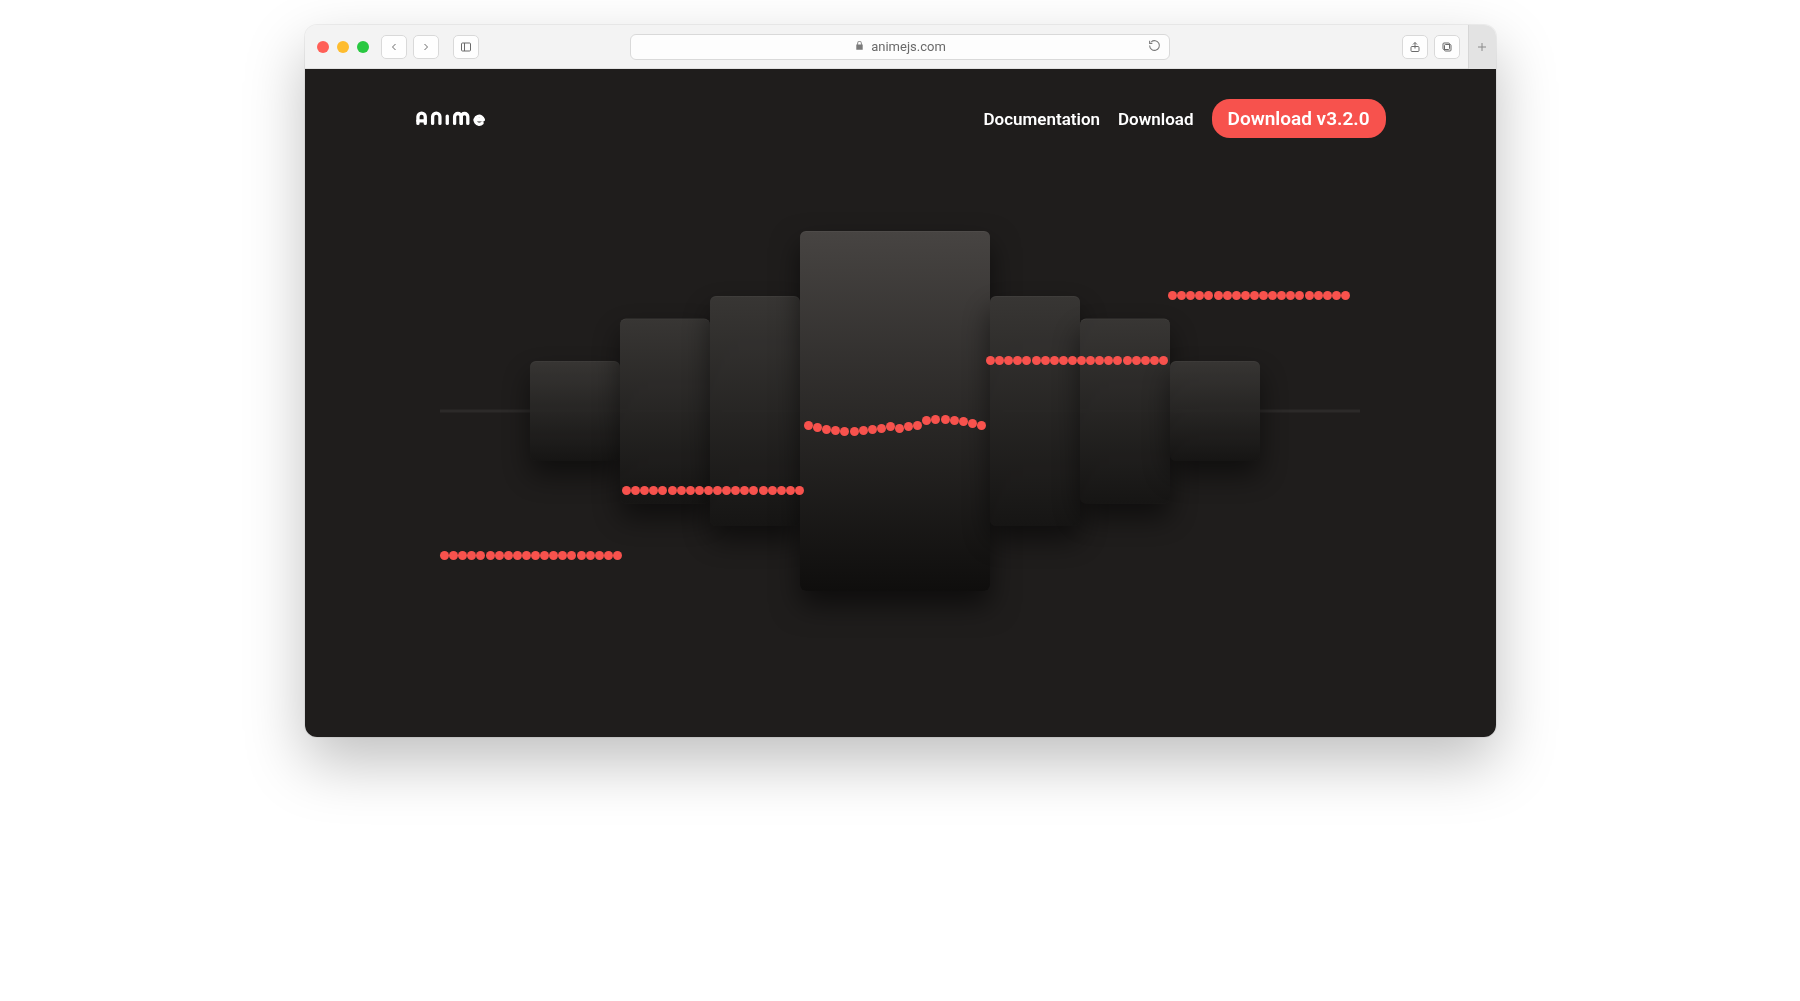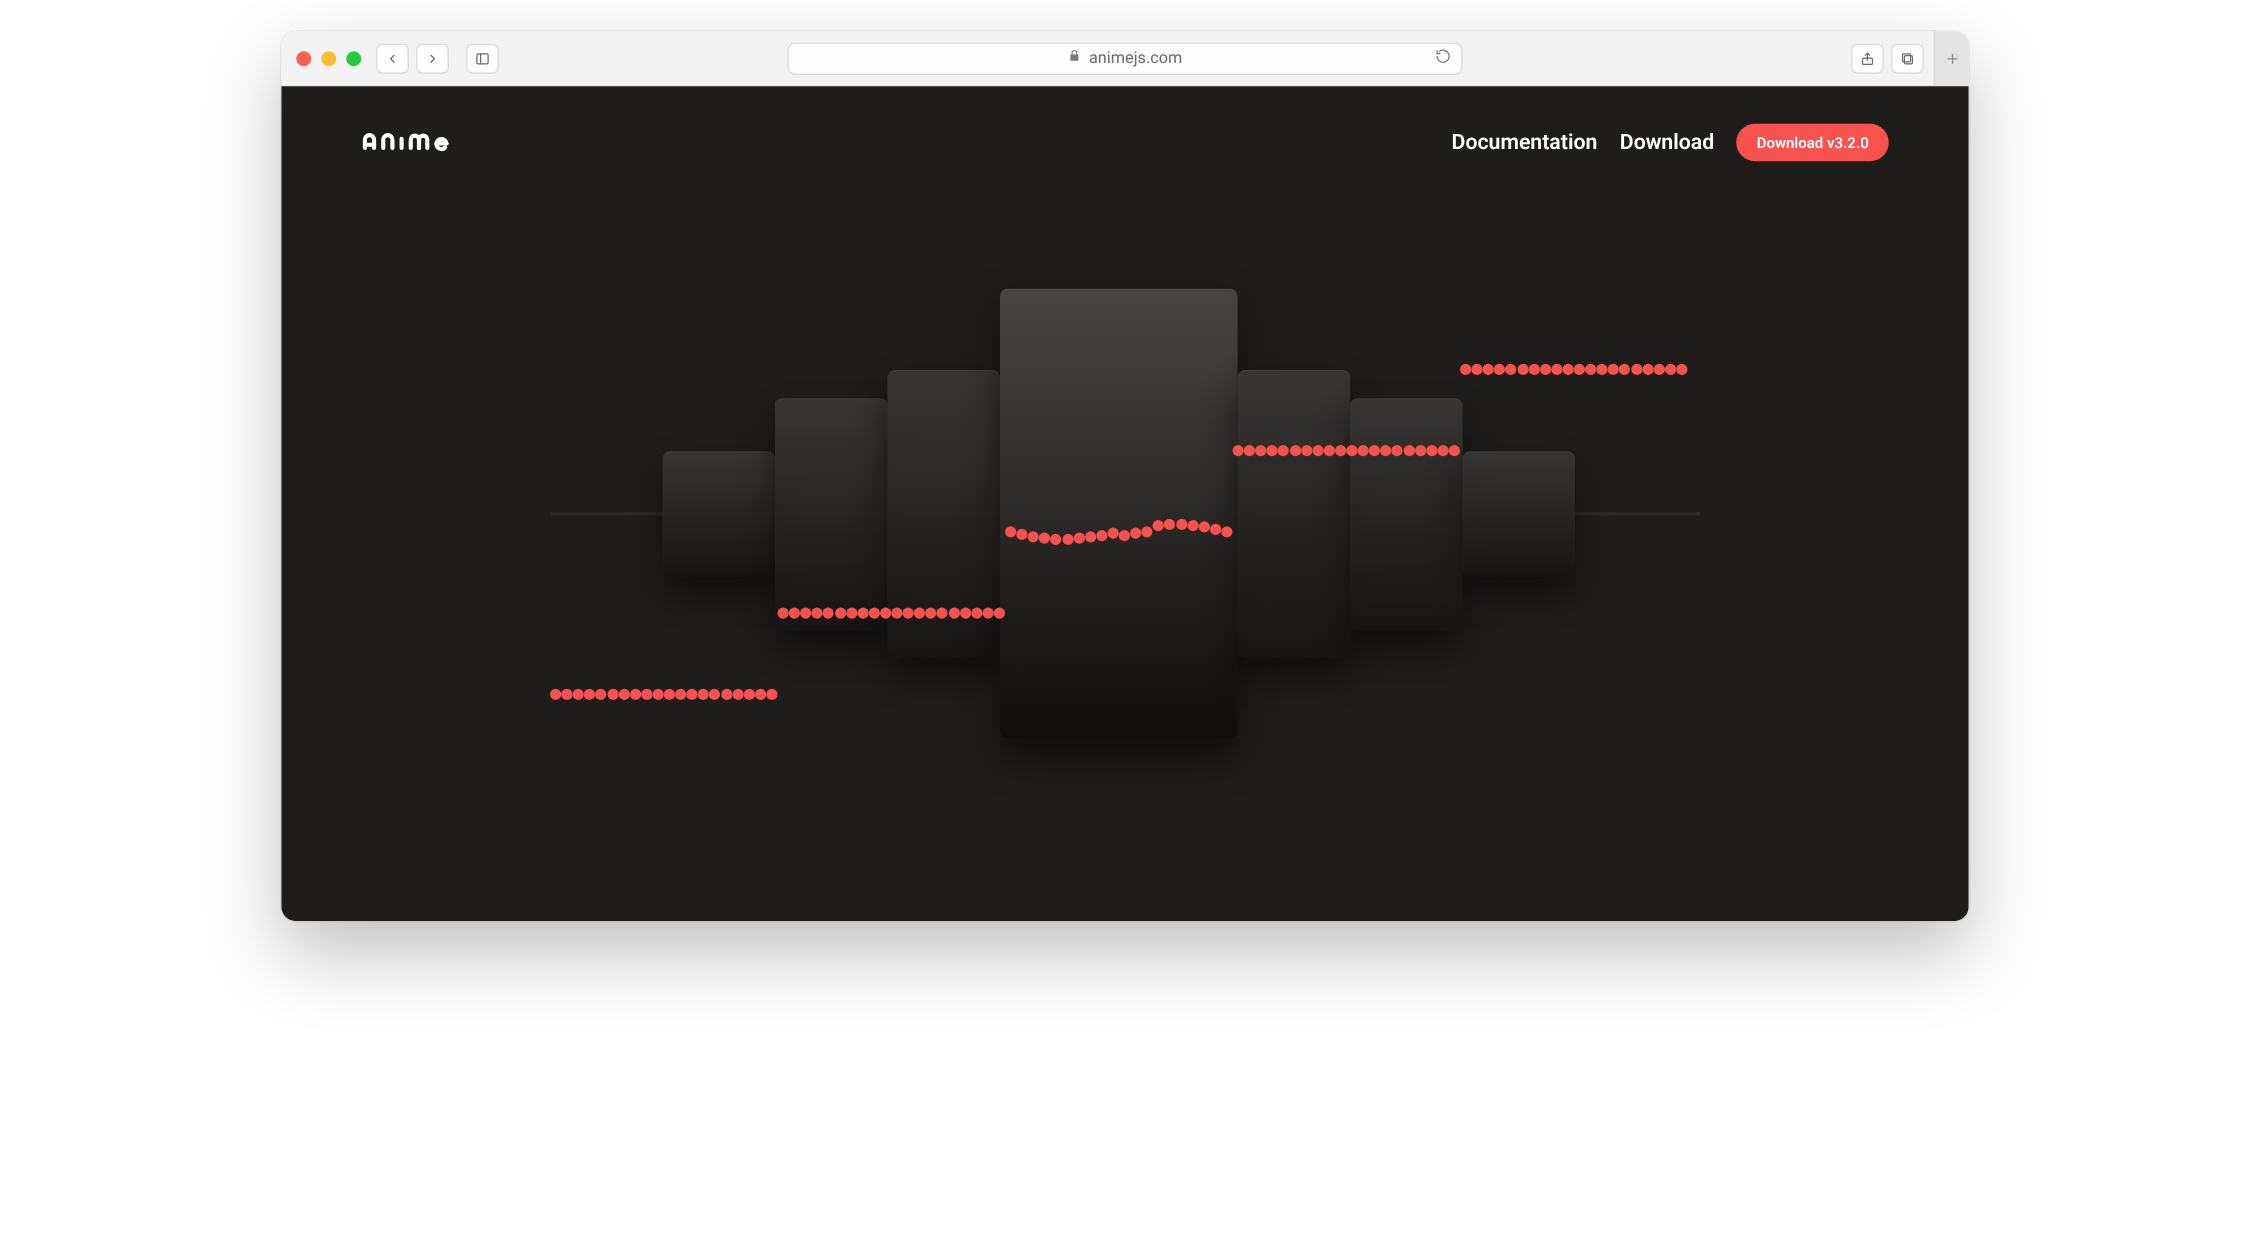--- a/index.html
+++ b/index.html
@@ -7,21 +7,21 @@
   body {
     font-family: -apple-system, BlinkMacSystemFont, "Segoe UI", Roboto, Helvetica, Arial, sans-serif;
     background: #ffffff;
     display: flex;
     align-items: flex-start;
     justify-content: center;
   }
 
   
   .browser-window {
-    width: 1350px;
+    width: 1191px;
     margin: 25px auto 0 auto;
     border-radius: 12px;
     overflow: hidden;
     box-shadow: 0 25px 60px rgba(0,0,0,0.25), 0 0 0 1px rgba(0,0,0,0.05);
     background: #f6f6f6;
     position: relative;
   }
 
   .titlebar {
     height: 44px;
@@ -88,21 +88,21 @@
     height: 668px;
     position: relative;
     overflow: hidden;
   }
 
   .site-header {
     position: absolute;
     top: 30px; left: 0; right: 0;
     display: flex;
     align-items: center;
-    padding: 0 64px;
+    padding: 0 110px;
     text-align: right;
   }
 
   .logo {
     color: #fff;
     display: flex; align-items: center;
   }
   .logo svg { height: 18px; }
 
   .nav {
@@ -114,21 +114,21 @@
     font-weight: 600;
     font-size: 17px;
     text-decoration: none;
   }
   .nav .download {
     background: #f7524d;
     color: #fff;
     padding: 8px 16px;
     border-radius: 18px;
     font-weight: 600;
-    font-size: 12px;
+    font-size: 19px;
   }
 
   
   .hero {
     position: absolute;
     left: 50%; top: 50%;
     transform: translate(-50%, -48%);
     width: 920px; height: 400px;
   }
   .axis {

